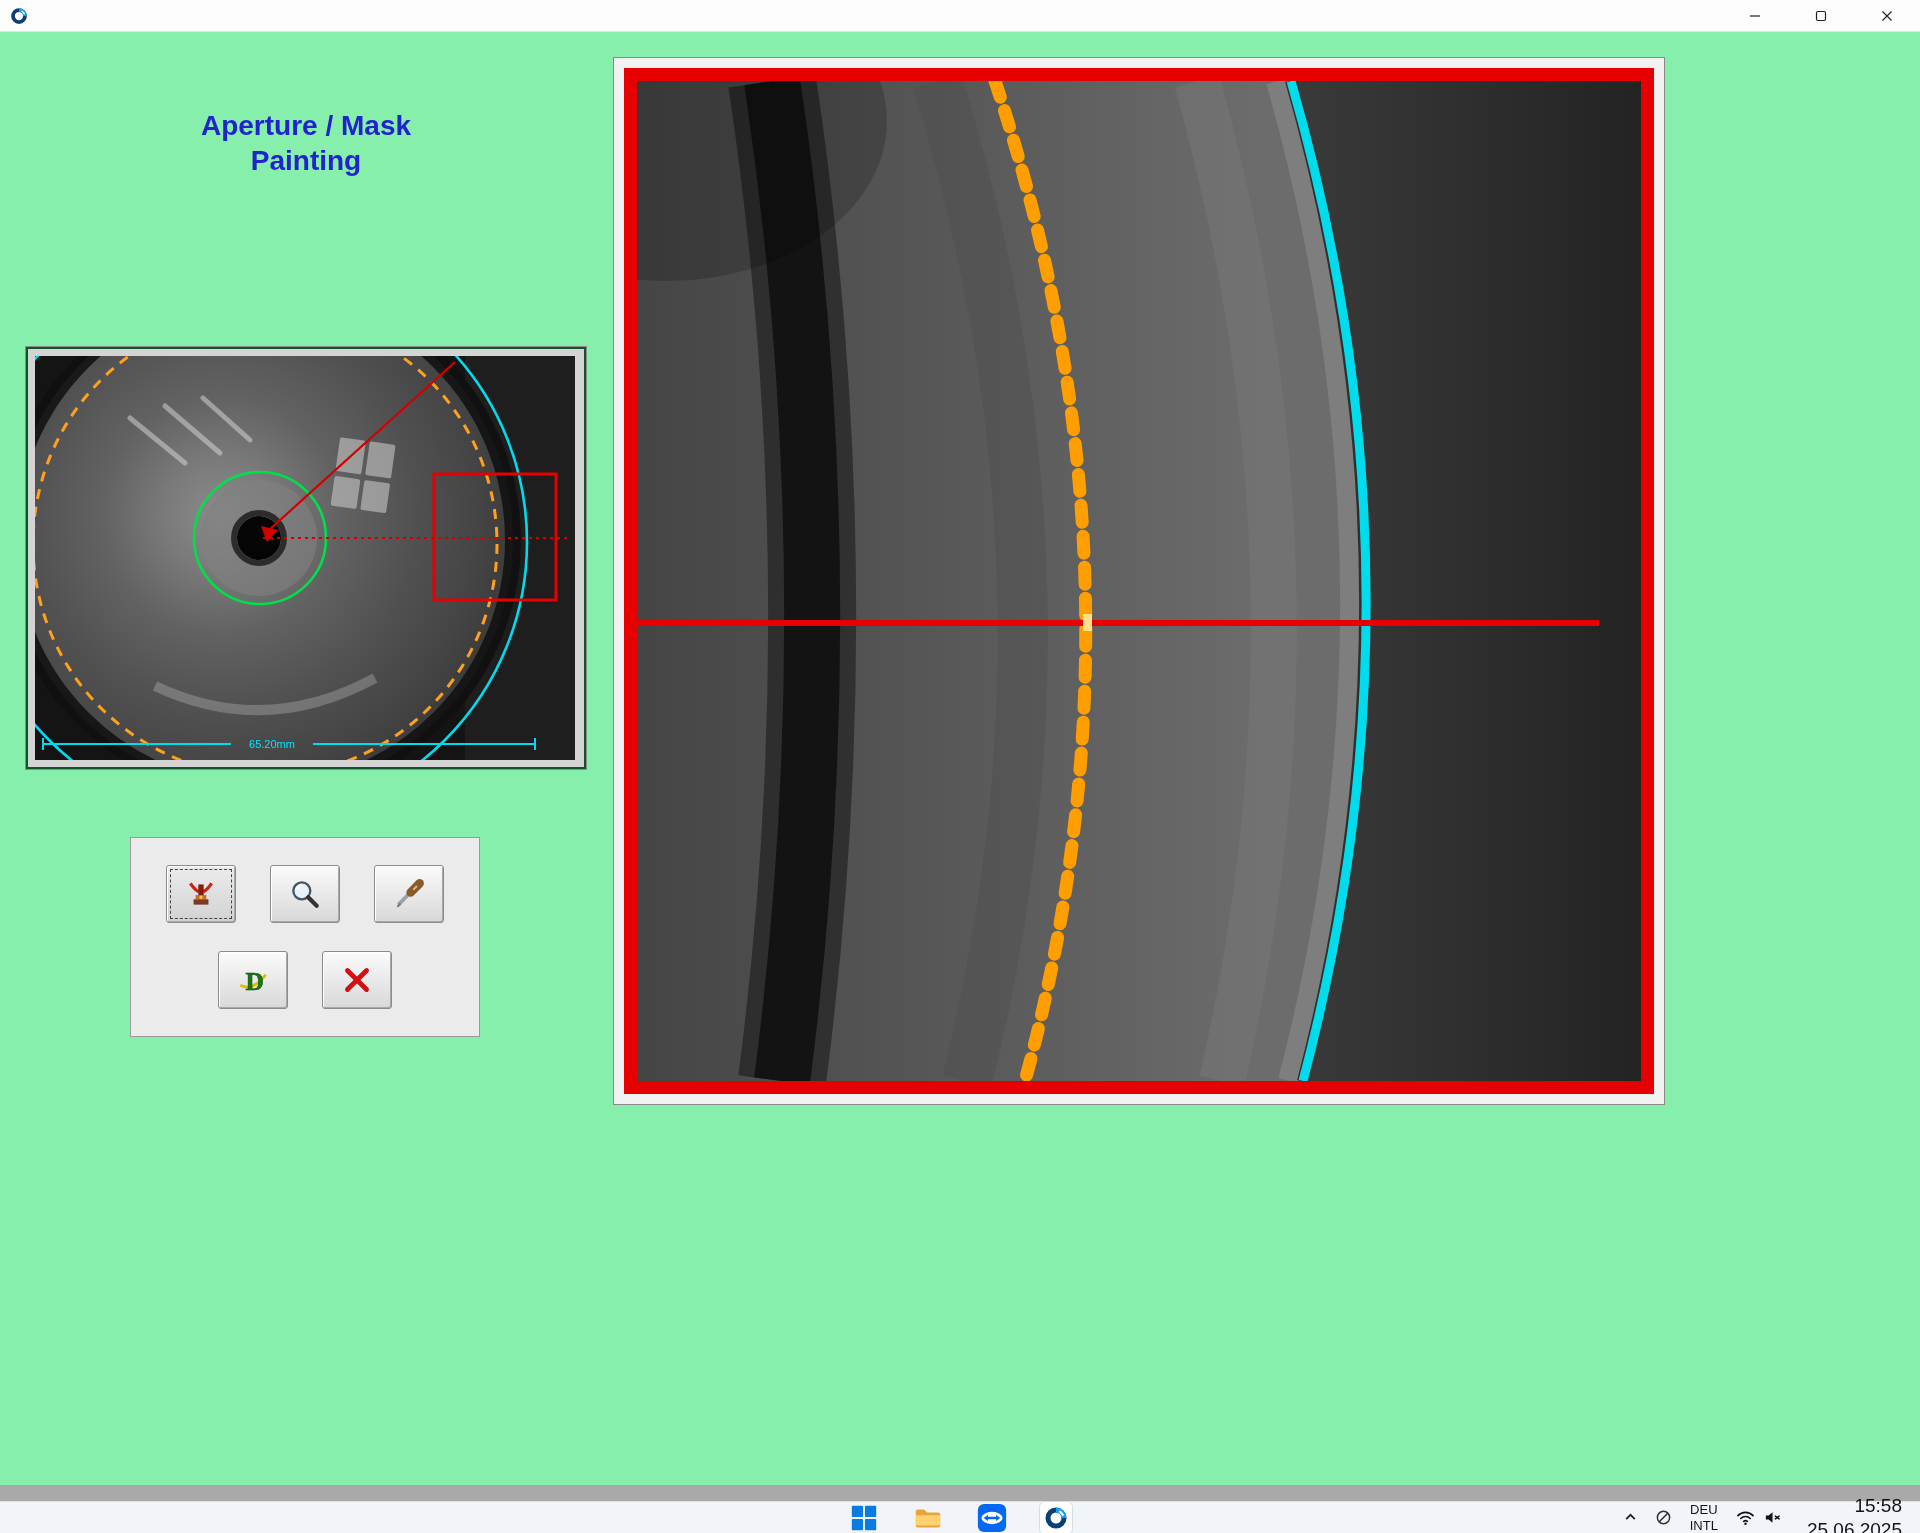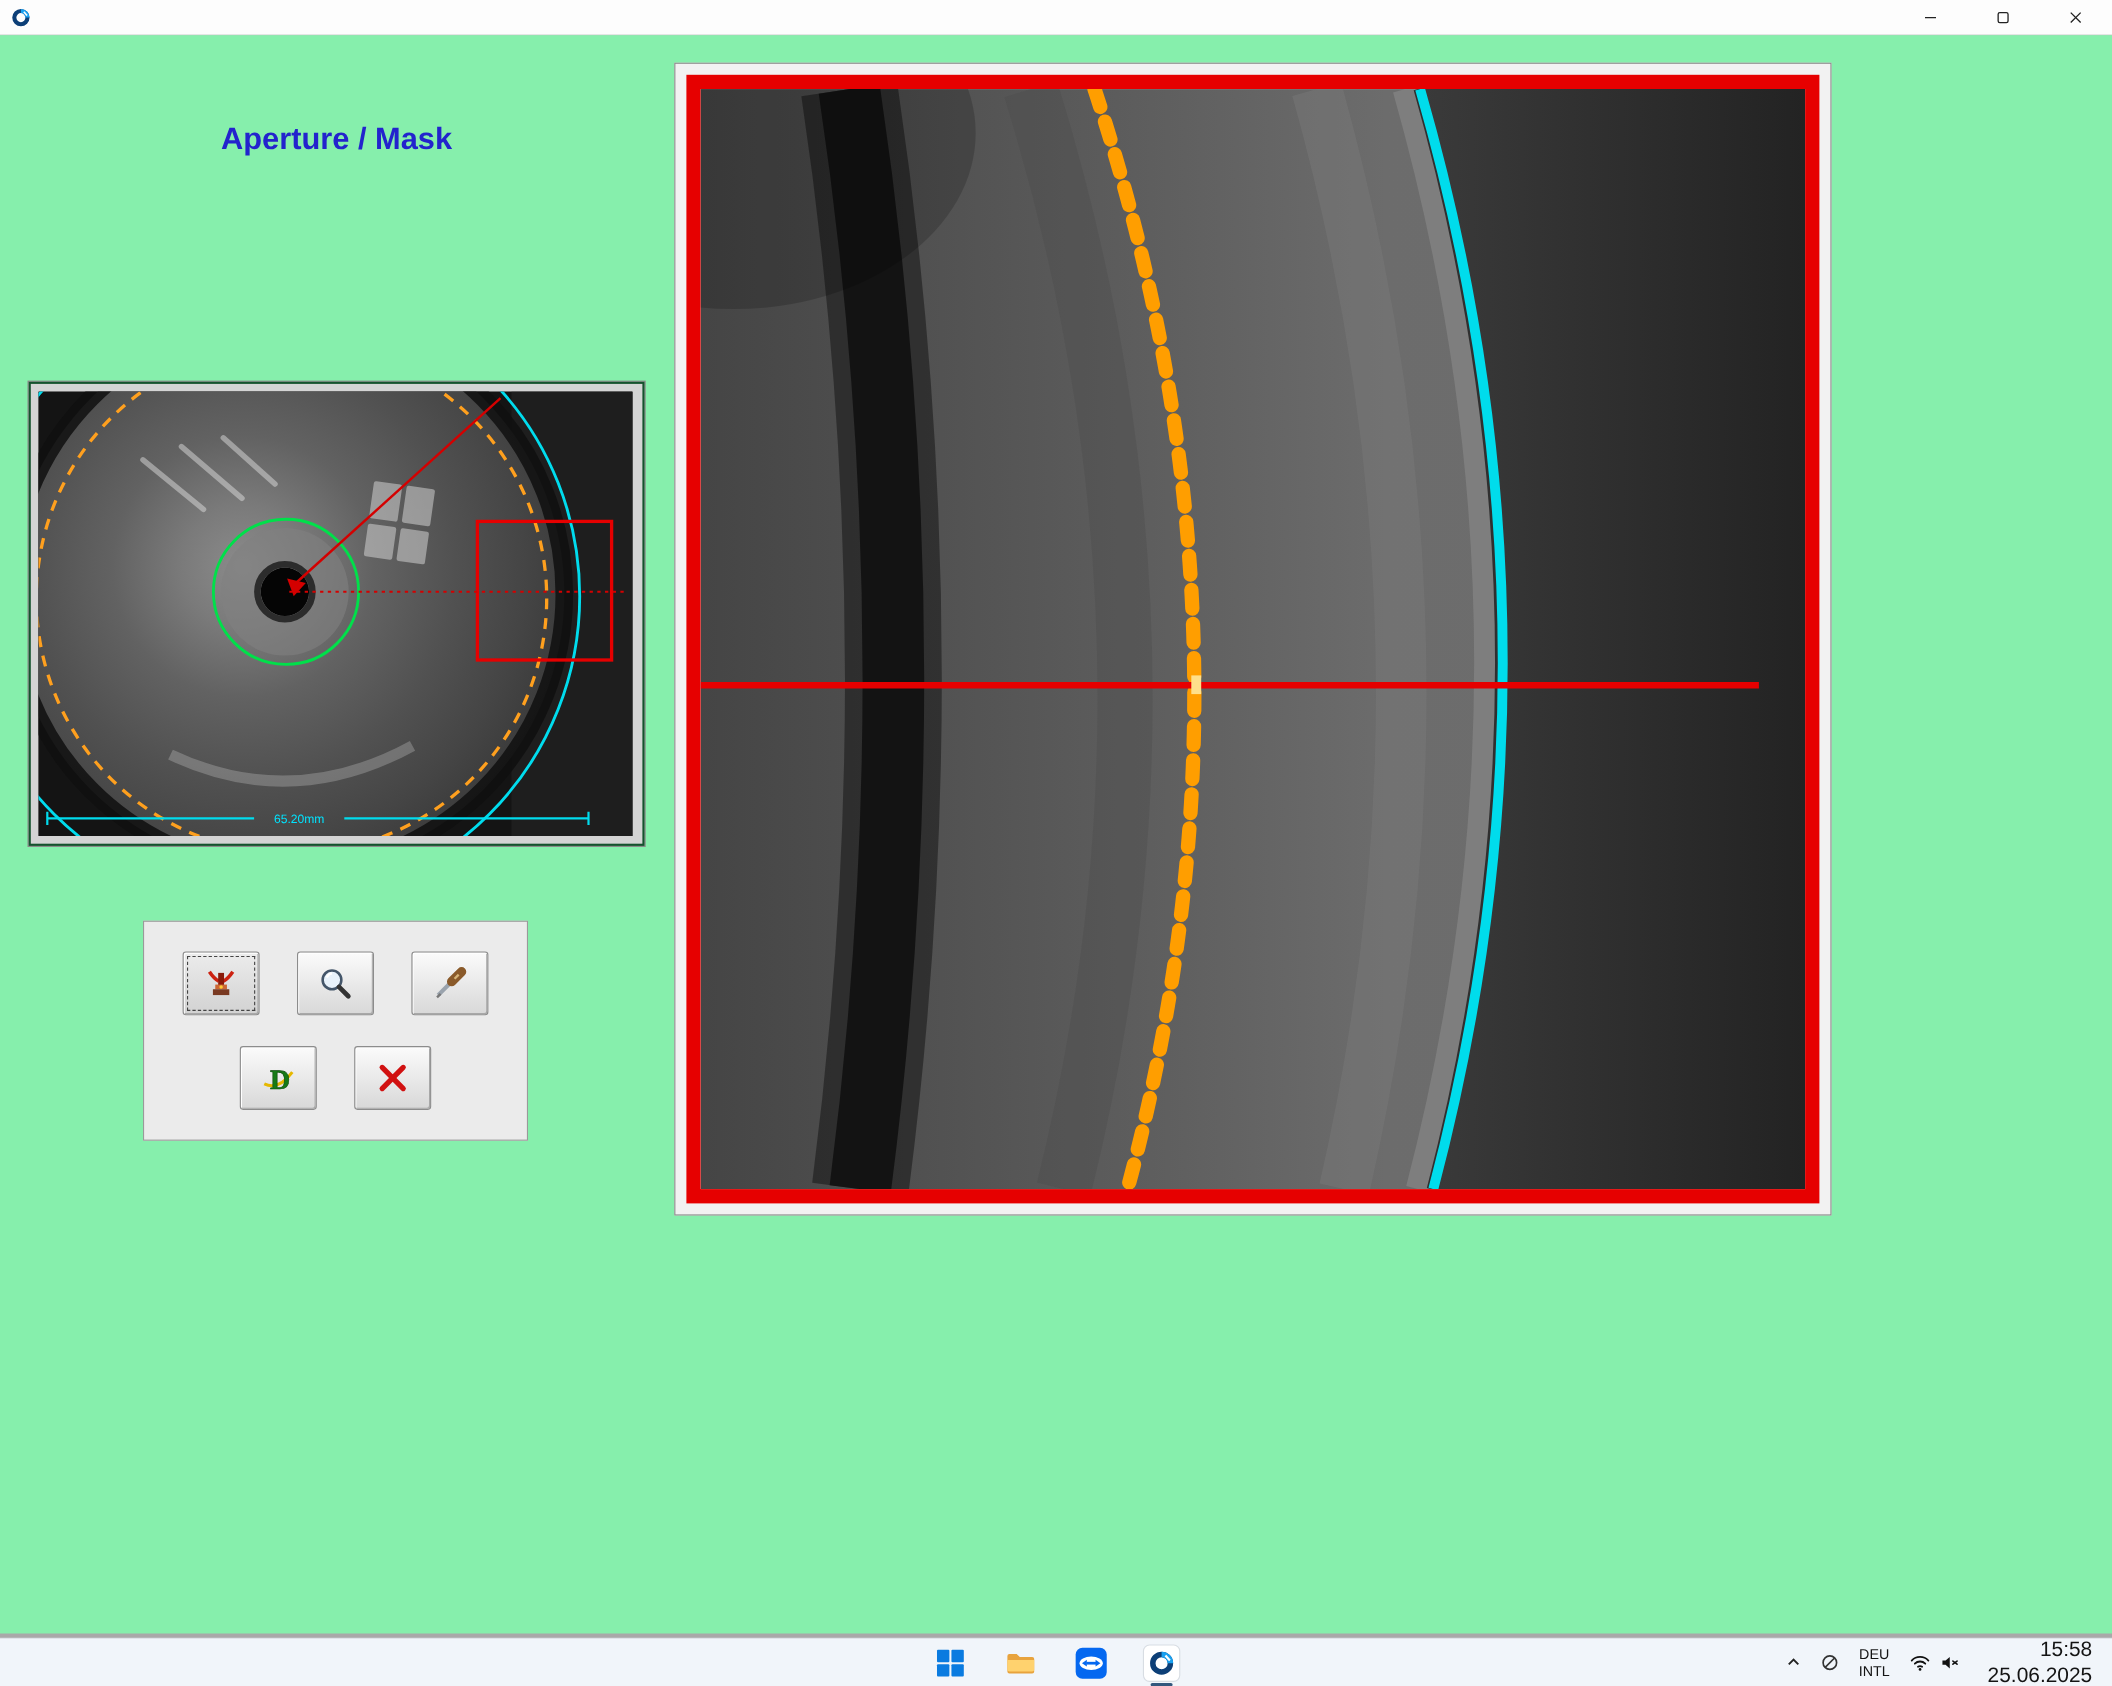--- a/index.html
+++ b/index.html
@@ -59,21 +59,21 @@
   
   .zoom-panel {
     position: absolute; left: 613px; top: 25px; width: 1052px; height: 1048px;
     background: #f2f2f2; border: 1px solid #8a8a8a; padding: 10px;
   }
   .zoom-frame { border: 13px solid #e60000; width: 1030px; height: 1026px; }
   .zoom-frame svg { display: block; }
 
   
   .taskbar {
-    position: absolute; left: 0; bottom: 0; width: 1920px; height: 44px;
+    position: absolute; left: 0; bottom: 0; width: 1920px; height: 32px;
     background: #f1f5fa; border-top: 1px solid #dfe4ea;
   }
   .task-center {
     position: absolute; left: 50%; top: 50%; transform: translate(-50%, -50%);
     display: flex; gap: 22px; align-items: center;
   }
   .task-icon {
     position: relative; width: 42px; height: 42px; border-radius: 6px;
     display: flex; align-items: center; justify-content: center; cursor: pointer;
   }
@@ -122,20 +122,21 @@
           <path d="M1.5 1.5 L10.5 10.5 M10.5 1.5 L1.5 10.5" stroke="#222" stroke-width="1.2"></path>
         </svg>
     </div>
   </div>
 </div>
 
 <div class="main">
 
   <div class="heading">
     <div>Aperture / Mask</div>
+    <div>Painting</div>
   </div>
 
   <div class="preview-panel">
     <svg width="540" height="404" viewBox="0 0 540 404">
       <defs>
         <radialGradient id="lensG" cx="42%" cy="45%" r="62%">
           <stop offset="0%" stop-color="#8b8b8b"></stop>
           <stop offset="18%" stop-color="#7a7a7a"></stop>
           <stop offset="38%" stop-color="#626262"></stop>
           <stop offset="62%" stop-color="#515151"></stop>

